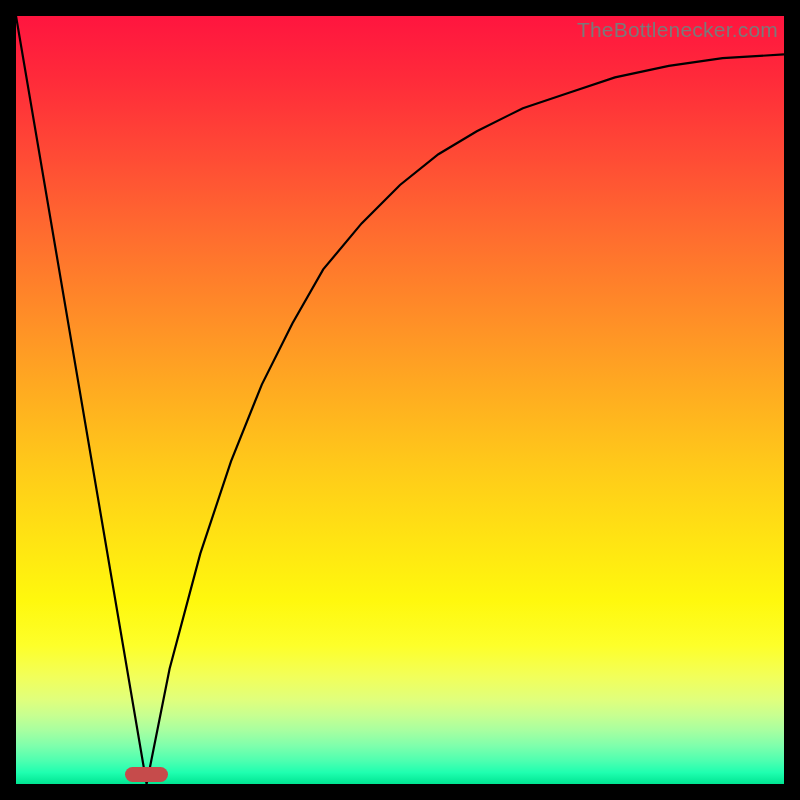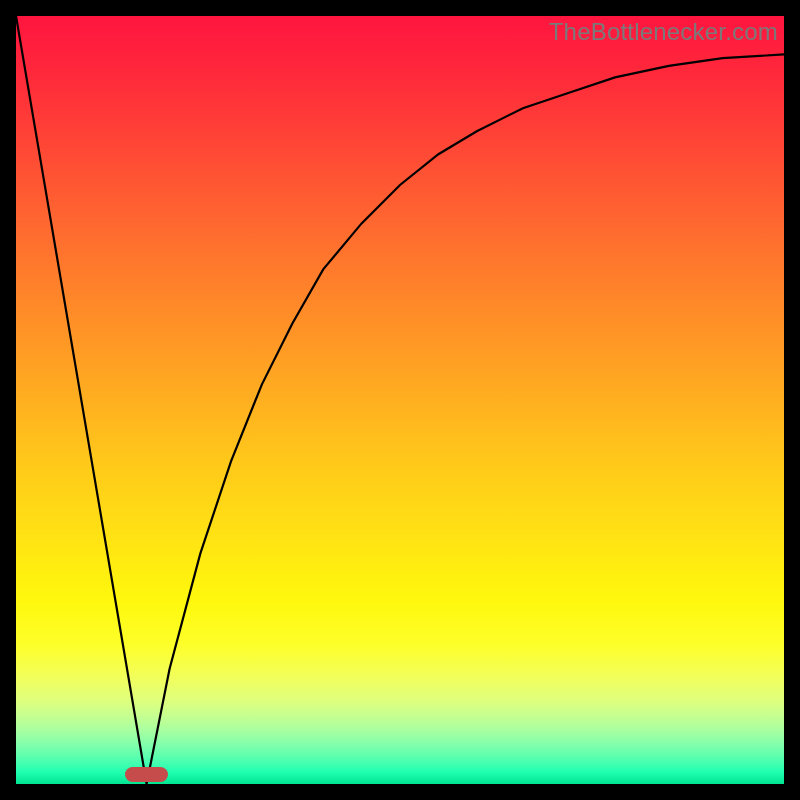--- a/index.html
+++ b/index.html
@@ -42,21 +42,21 @@
       #4dffb0 97%,
       #1fffb0 98.5%,
       #00e592 100%
     );
   }
   .watermark {
     position: absolute;
     top: 2px;
     right: 6px;
     color: #7a7a7a;
-    font-size: 24px;
+    font-size: 21px;
     letter-spacing: 0.2px;
     user-select: none;
   }
   .curve-layer {
     position: absolute;
     left: 0; top: 0;
     width: 768px;
     height: 768px;
   }
   .marker {

